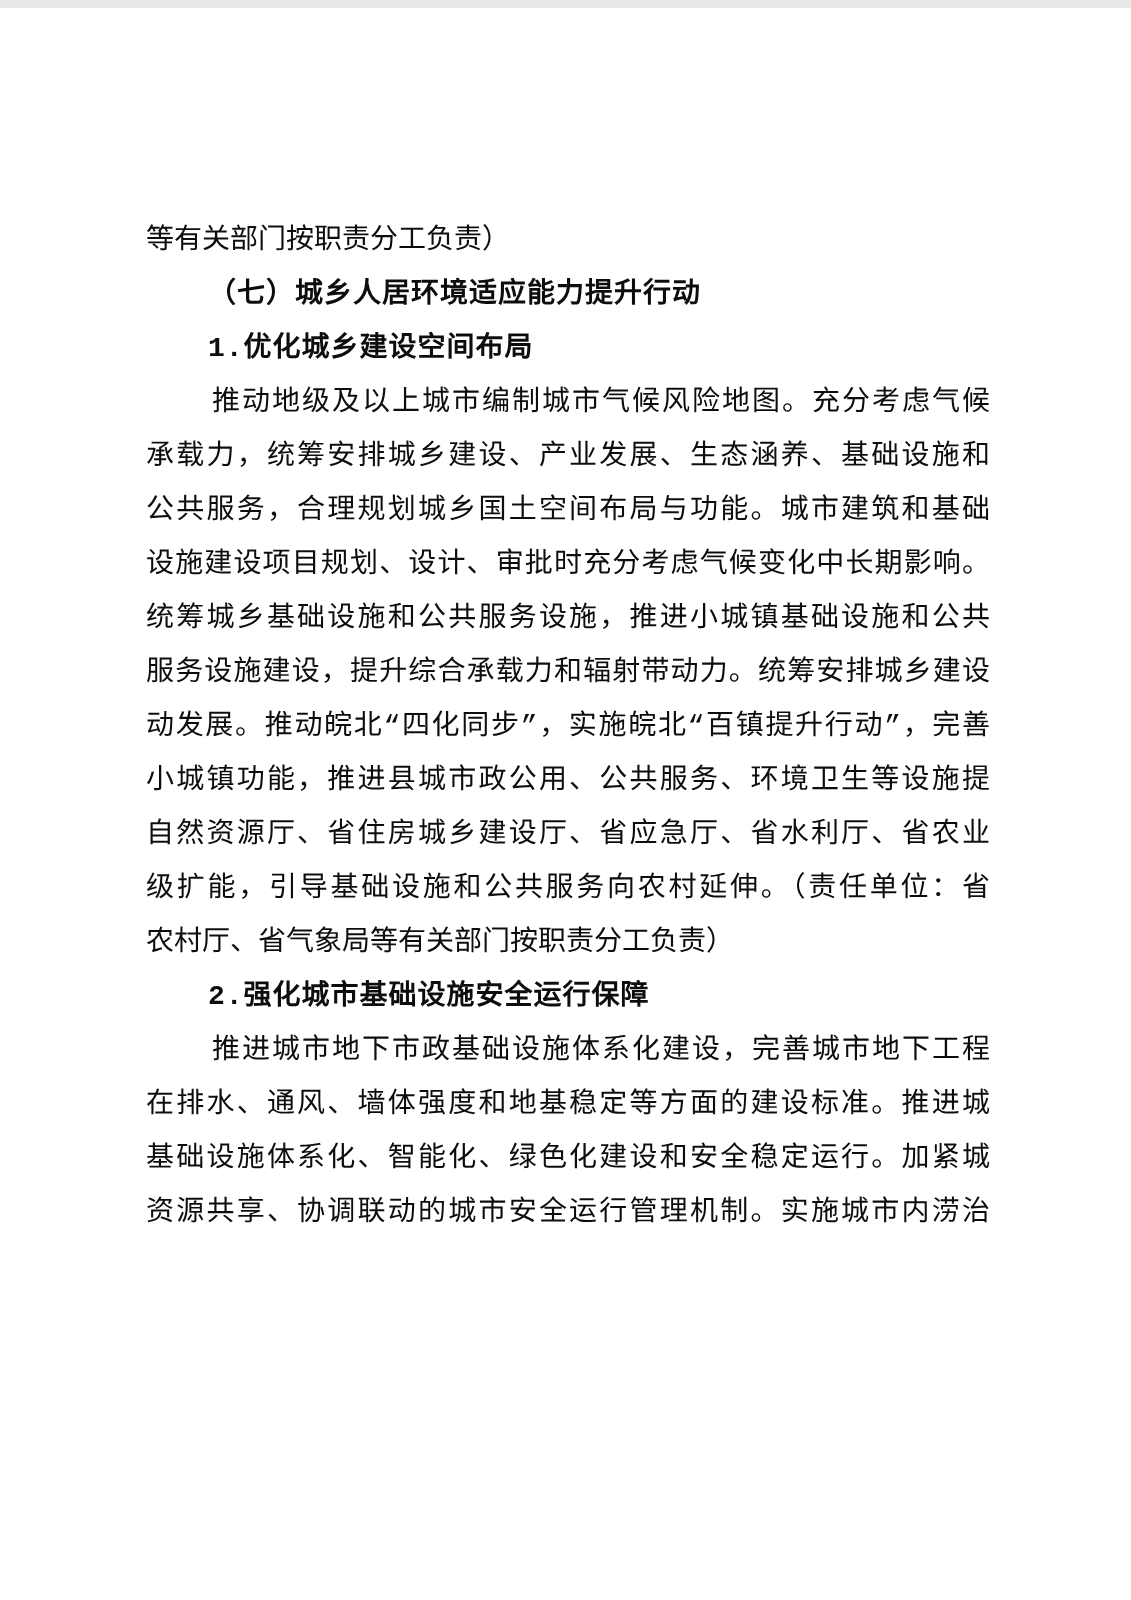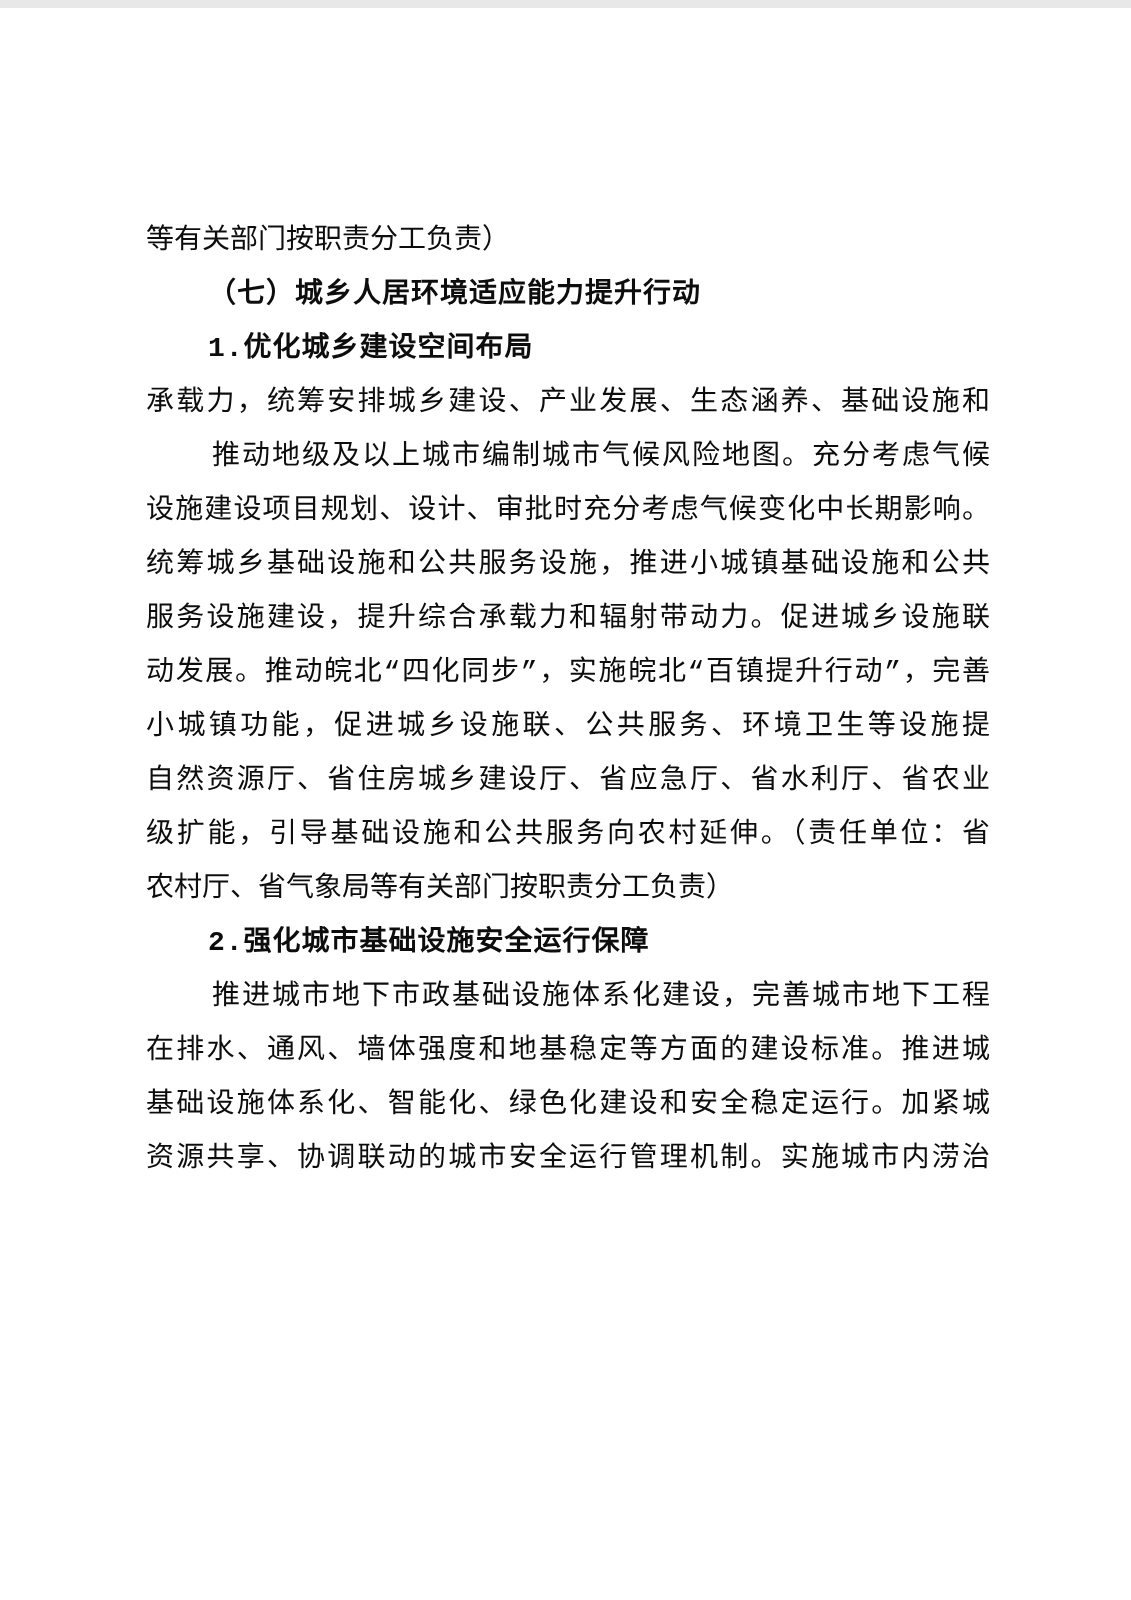--- a/index.html
+++ b/index.html
@@ -45,27 +45,28 @@
   .line.indent-heading { padding-left: 62px; }
 </style>
 </head>
 <body>
 
 <div class="page">
   <div class="text-block" id="lines-container">
       <div class="line body-end">等有关部门按职责分工负责）</div>
       <div class="line heading indent-heading">（七）城乡人居环境适应能力提升行动</div>
       <div class="line heading indent-heading">1.优化城乡建设空间布局</div>
+      <div class="line body indent-body">推动地级及以上城市编制城市气候风险地图。充分考虑气候</div>
       <div class="line body">承载力，统筹安排城乡建设、产业发展、生态涵养、基础设施和</div>
-      <div class="line body indent-body">推动地级及以上城市编制城市气候风险地图。充分考虑气候</div>
+      <div class="line body">公共服务，合理规划城乡国土空间布局与功能。城市建筑和基础</div>
       <div class="line body">设施建设项目规划、设计、审批时充分考虑气候变化中长期影响。</div>
       <div class="line body">统筹城乡基础设施和公共服务设施，推进小城镇基础设施和公共</div>
-      <div class="line body">服务设施建设，提升综合承载力和辐射带动力。促进城乡设施联</div>
+      <div class="line body">服务设施建设，提升综合承载力和辐射带动力。统筹安排城乡建设</div>
       <div class="line body">动发展。推动皖北“四化同步”，实施皖北“百镇提升行动”，完善</div>
-      <div class="line body">小城镇功能，促进城乡设施联、公共服务、环境卫生等设施提</div>
+      <div class="line body">小城镇功能，推进县城市政公用、公共服务、环境卫生等设施提</div>
       <div class="line body">自然资源厅、省住房城乡建设厅、省应急厅、省水利厅、省农业</div>
       <div class="line body">级扩能，引导基础设施和公共服务向农村延伸。（责任单位：省</div>
       <div class="line body-end">农村厅、省气象局等有关部门按职责分工负责）</div>
       <div class="line heading indent-heading">2.强化城市基础设施安全运行保障</div>
       <div class="line body indent-body">推进城市地下市政基础设施体系化建设，完善城市地下工程</div>
       <div class="line body">在排水、通风、墙体强度和地基稳定等方面的建设标准。推进城</div>
       <div class="line body">基础设施体系化、智能化、绿色化建设和安全稳定运行。加紧城</div>
       <div class="line body">资源共享、协调联动的城市安全运行管理机制。实施城市内涝治</div>
     </div>
 </div>

